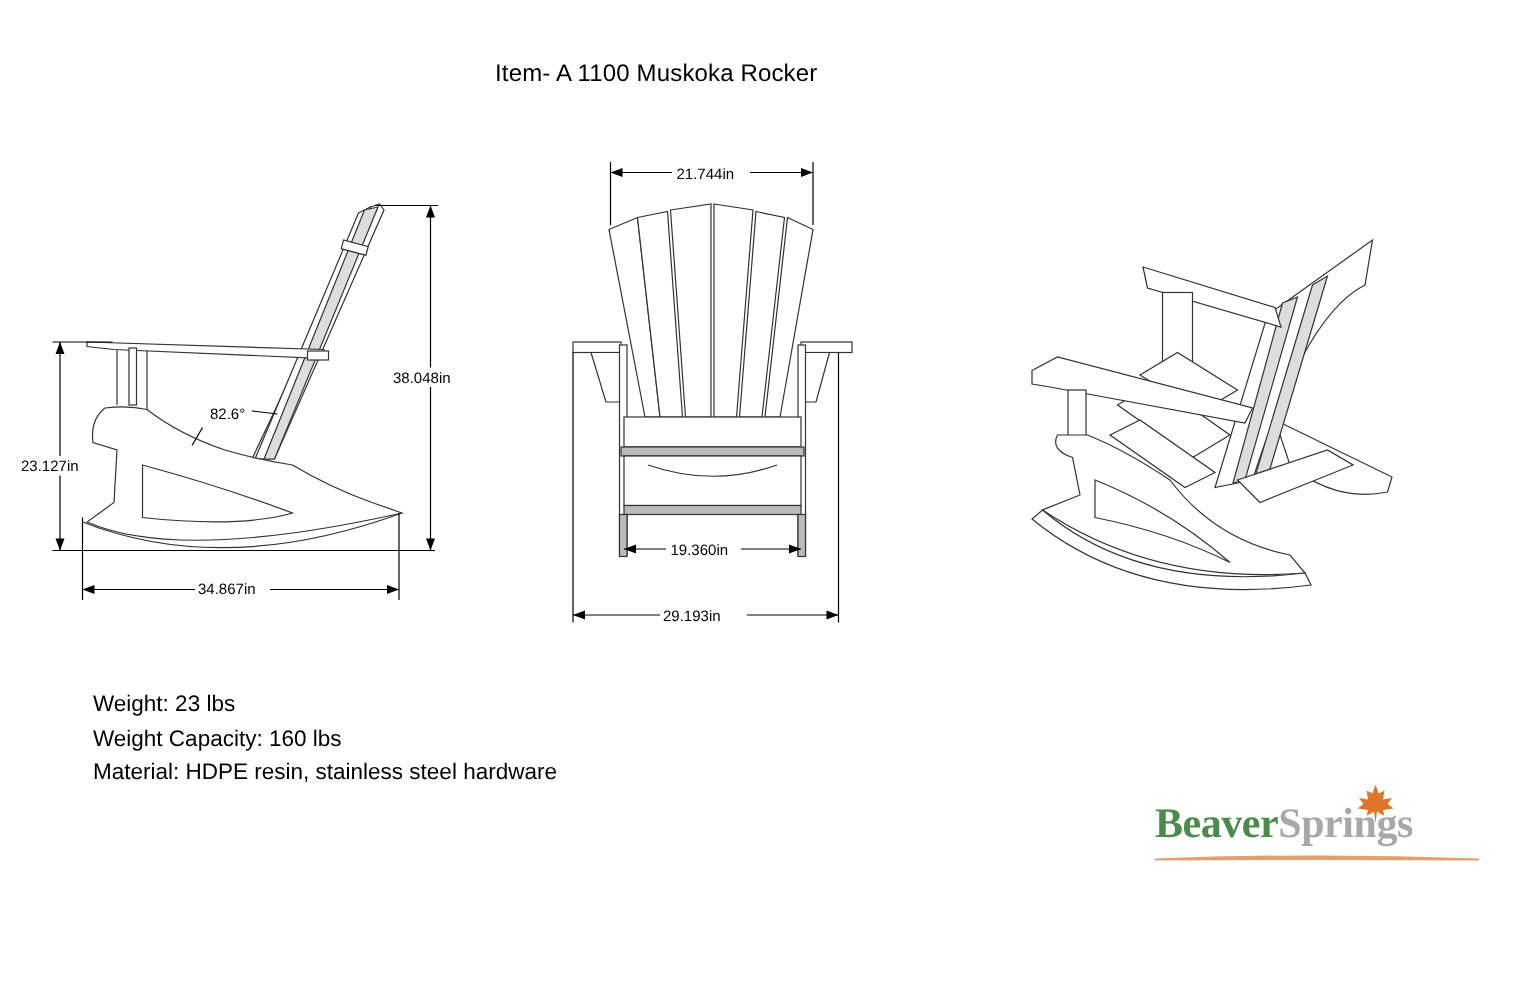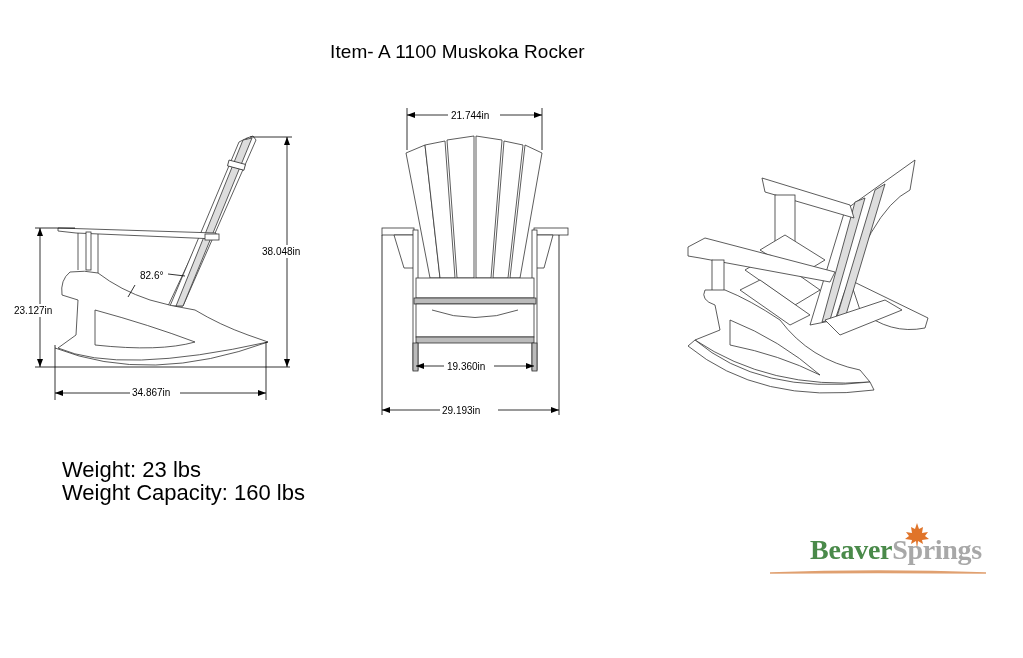--- a/index.html
+++ b/index.html
@@ -1,24 +1,24 @@
 <!DOCTYPE html>
 <html><head>
 <meta charset="utf-8">
 <style>
   html, body { margin: 0; padding: 0; background: #ffffff; }
   body { width: 1023px; height: 658px; position: relative; overflow: hidden; font-family: "Liberation Sans", sans-serif; color: #000; }
-  .title { position: absolute; left: 330px; top: 41px; font-size: 19px; letter-spacing: 0.1px; }
+  .title { position: absolute; left: 330px; top: 41px; font-size: 16px; letter-spacing: 0.1px; }
   .drawing { position: absolute; }
   .dim { font-family: "Liberation Sans", sans-serif; font-size: 10px; fill: #000; }
-  .specs { position: absolute; left: 62px; top: 459px; font-size: 22px; line-height: 22.5px; }
+  .specs { position: absolute; left: 62px; top: 459px; font-size: 15px; line-height: 22.5px; }
   .specs div { white-space: nowrap; }
   .logo { position: absolute; left: 768px; top: 522px; width: 220px; height: 60px; }
   .logo-text { position: absolute; left: 2px; top: 12px; font-family: "Liberation Serif", serif; font-weight: bold; font-size: 28px; letter-spacing: -0.3px; white-space: nowrap; }
-  .logo-a { color: #4a8a4a; margin-left: 40px; }
+  .logo-a { color: #4a8a4a; }
   .logo-b { color: #a8a8a8; text-align: center; }
   .logo-swoosh { position: absolute; left: 0; top: 46px; }
   .logo-leaf { position: absolute; left: 135px; top: 0px; }
 </style>
 </head>
 <body>
 
 <div class="title">Item- A 1100 Muskoka Rocker</div>
 
 <svg class="drawing" style="left:0;top:120px" width="320" height="290" viewBox="0 0 320 290">
@@ -147,20 +147,21 @@
 
     <path d="M25,190 Q90,245 200,232 L204,240 Q90,255 18,196 Z"></path>
 
     <path d="M155,170 L215,150 L232,160 L170,185 Z"></path>
   </g>
 </svg>
 
 <div class="specs">
   <div>Weight: 23 lbs</div>
   <div>Weight Capacity: 160 lbs</div>
+  <div>Material: HDPE resin, stainless steel hardware</div>
 </div>
 
 <div class="logo">
   <svg class="logo-leaf" width="28" height="28" viewBox="0 0 28 28">
     <path d="M14,1 L16,7 L20,5 L19,11 L25,10 L22,14 L26,17 L19,18 L20,22 L15,19 L14,27 L13,19 L8,22 L9,18 L2,17 L6,14 L3,10 L9,11 L8,5 L12,7 Z" fill="#e0742a"></path>
   </svg>
   <div class="logo-text"><span class="logo-a">Beaver</span><span class="logo-b">Springs</span></div>
   <svg class="logo-swoosh" width="220" height="8" viewBox="0 0 220 8">
     <path d="M2,5 Q110,1 218,5 Q110,4 2,5 Z" fill="#e0a070" stroke="#e0a070" stroke-width="1.5"></path>
   </svg>

